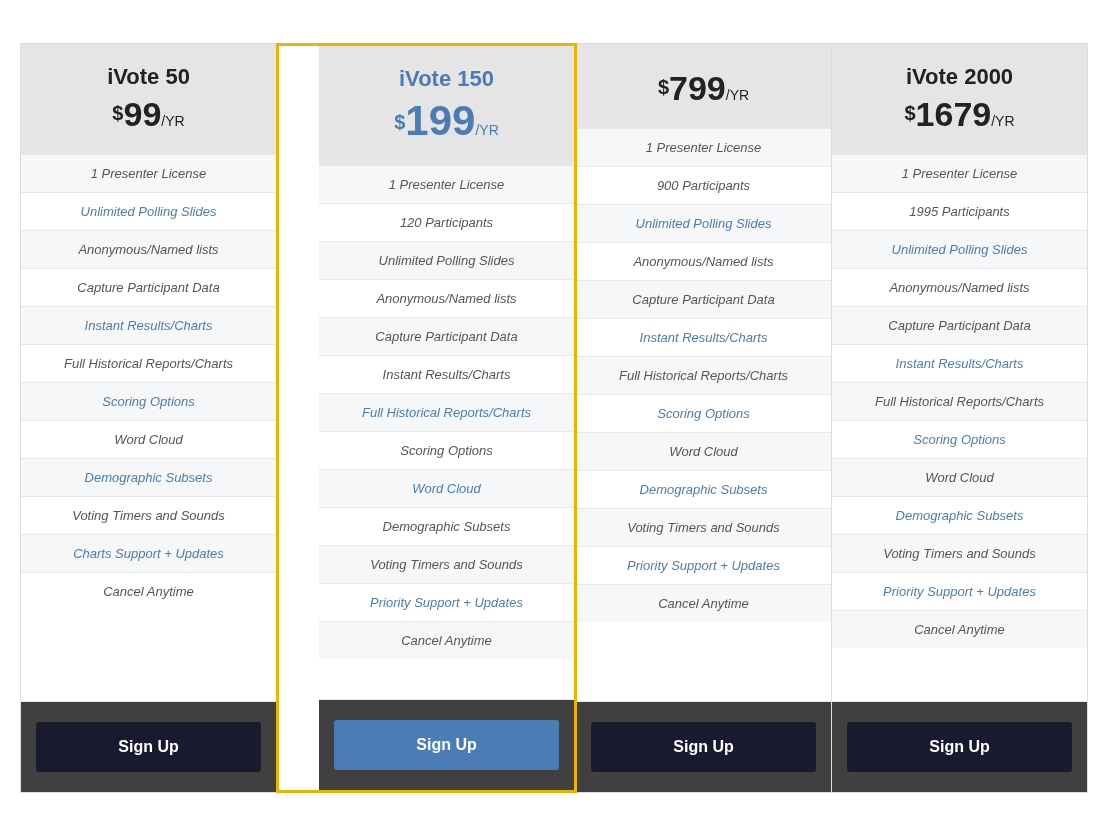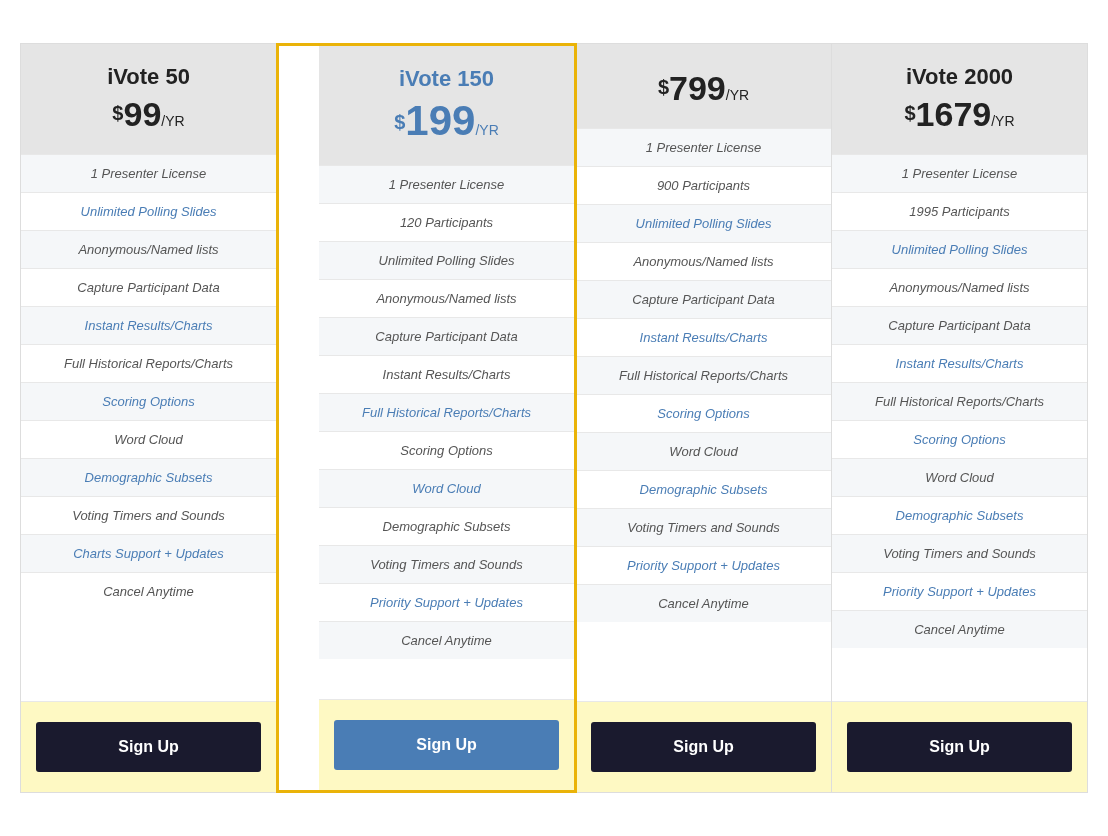--- a/index.html
+++ b/index.html
@@ -92,21 +92,21 @@
     }
     .feature-row:nth-child(even) {
       background: #ffffff;
     }
     .feature-row.highlight {
       color: #4a7db5;
       font-weight: 500;
     }
     .plan-footer {
       padding: 20px 15px;
-      background: #fef9c3;
+      background: #404040;
       border-top: 1px solid #e8e8e8;
     }
     .signup-btn {
       width: 100%;
       padding: 16px;
       font-size: 16px;
       font-weight: bold;
       border: none;
       cursor: pointer;
       border-radius: 3px;

